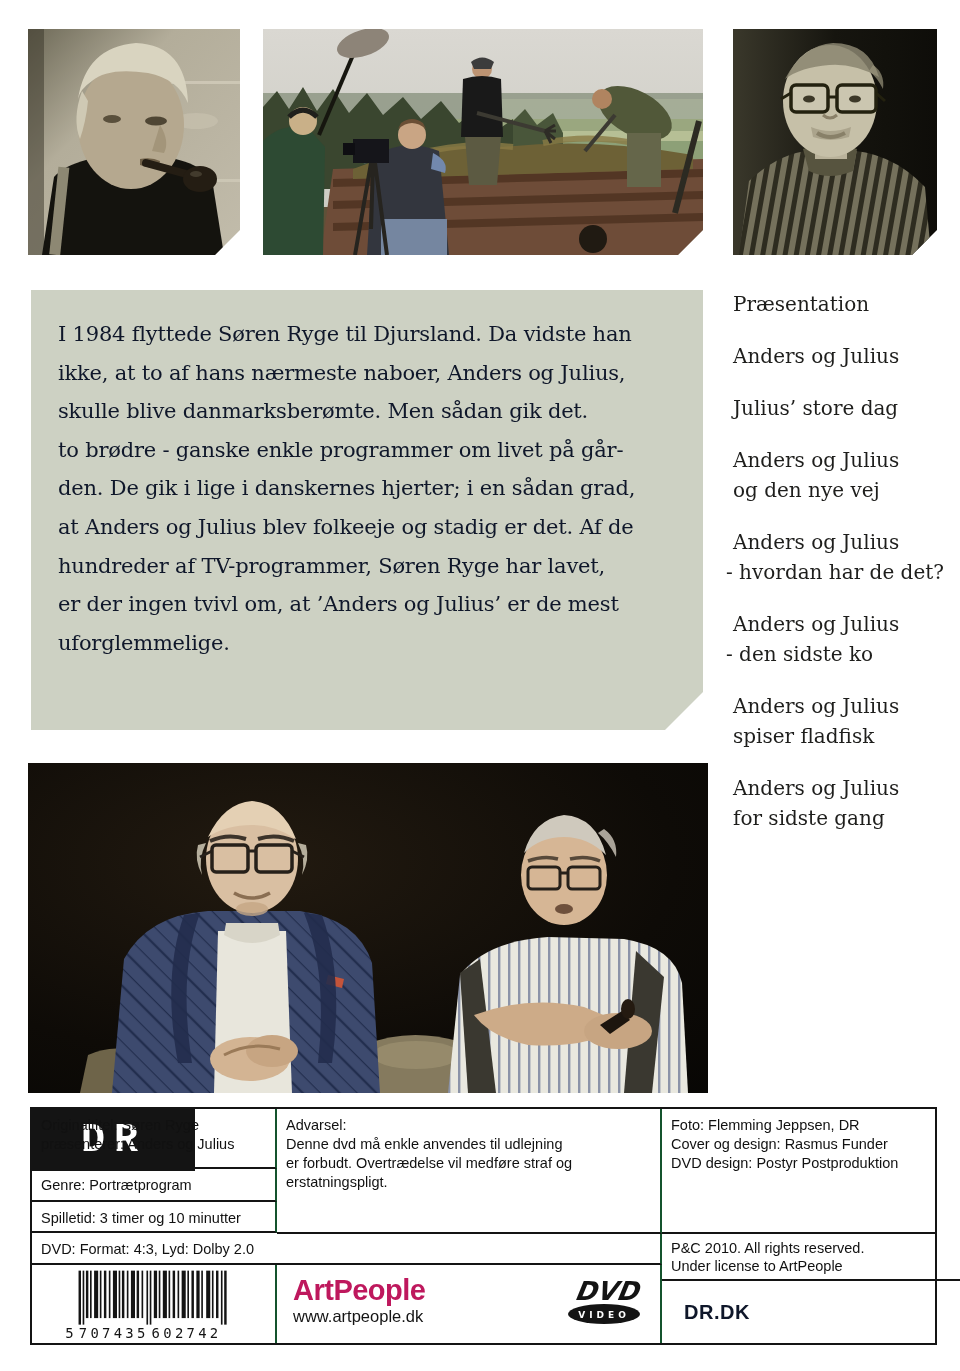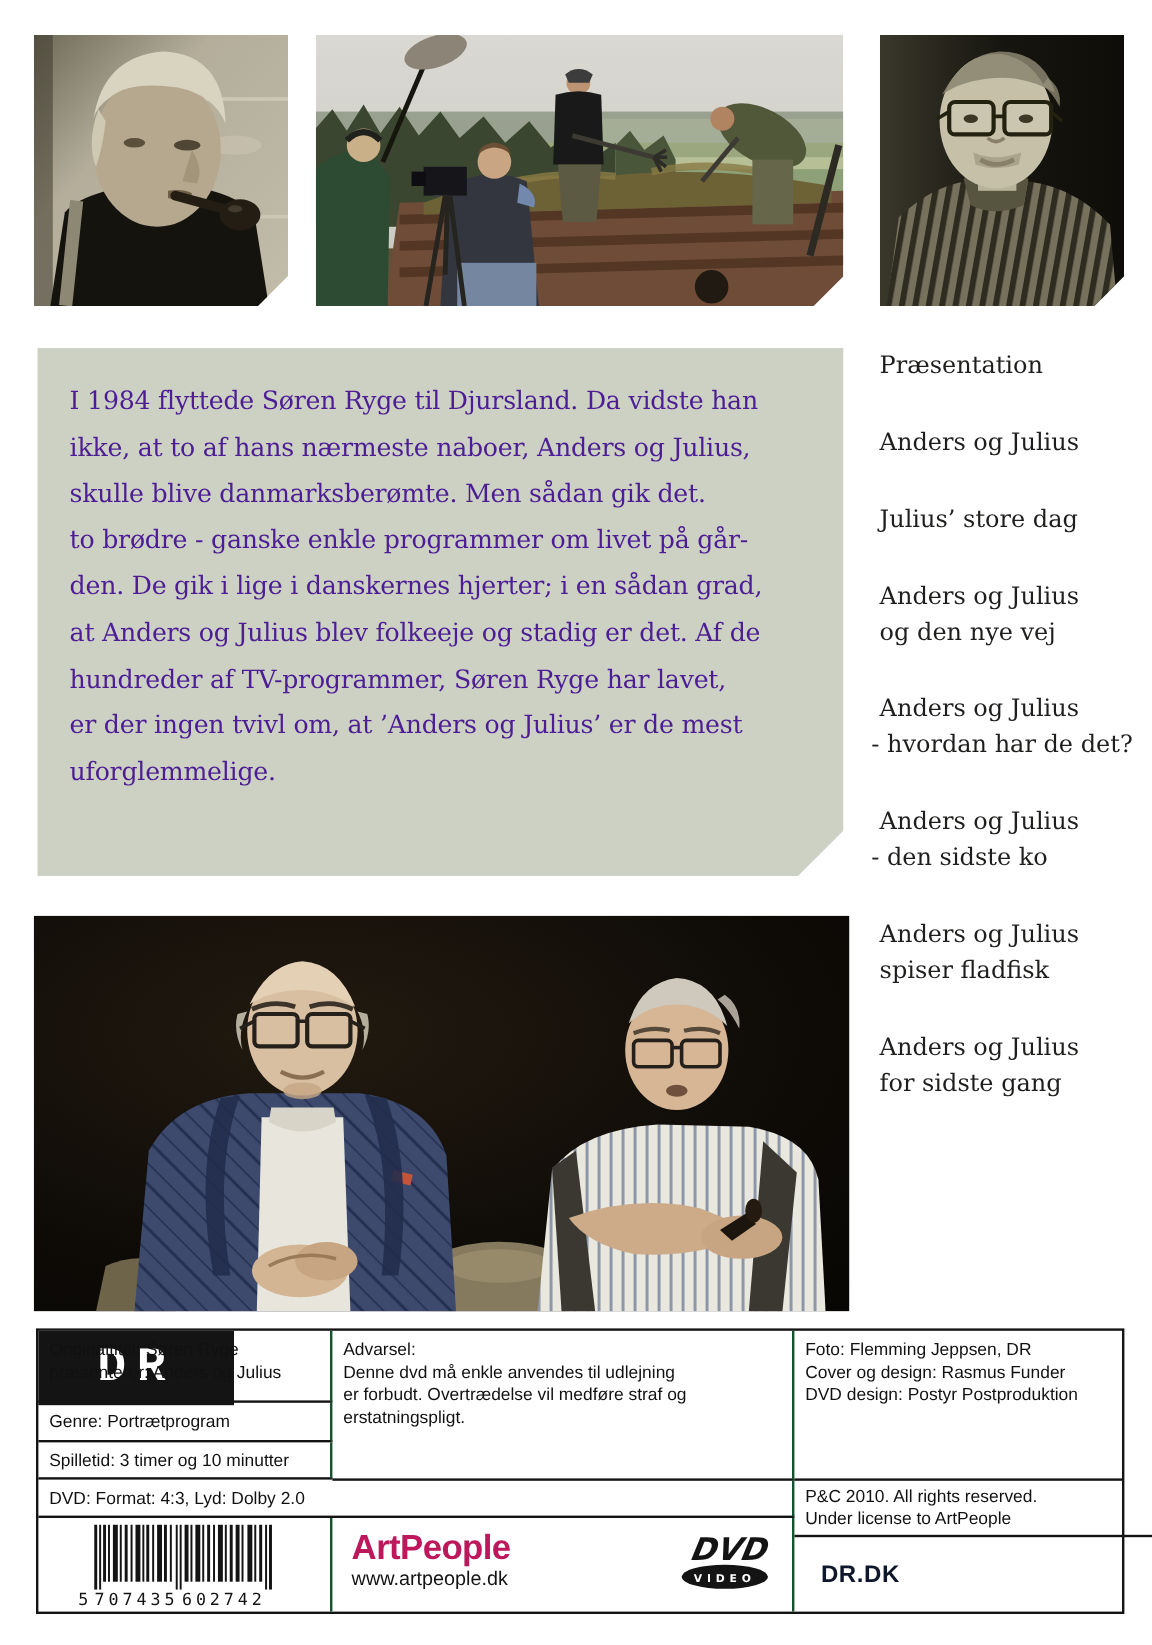--- a/index.html
+++ b/index.html
@@ -12,24 +12,24 @@
   #photo-mid   {left:263px;top:29px; width:440px;height:226px;
                 clip-path:polygon(0 0,440px 0,440px 201px,415px 226px,0 226px);}
   #photo-right {left:733px;top:29px; width:204px;height:226px;
                 clip-path:polygon(0 0,204px 0,204px 201px,179px 226px,0 226px);}
   #photo-bottom{left:28px; top:763px;width:680px;height:330px;}
 
   .textbox{position:absolute;left:31px;top:290px;width:672px;height:440px;
            background:#cdd1c3;box-sizing:border-box;padding:25px 26px 0 27px;
            clip-path:polygon(0 0,672px 0,672px 402px,634px 440px,0 440px);}
   .textbox .ln{font-family:"DejaVu Serif",serif;font-size:21px;line-height:38.6px;
-               color:#4c1d95;white-space:nowrap;letter-spacing:-0.2px;}
+               color:#0f172a;white-space:nowrap;letter-spacing:-0.2px;}
 
   .episodes{position:absolute;left:733px;top:289px;width:227px;
-            display:flex;flex-direction:column;gap:34px;}
+            display:flex;flex-direction:column;gap:22px;}
   .ep{font-family:"DejaVu Serif",serif;font-size:20px;line-height:30px;color:#1e1e1c;
       white-space:nowrap;}
   .ep .hang{margin-left:-7px;}
 
   .infotable{position:absolute;left:30px;top:1107px;width:907px;height:238px;
              border:2px solid #141414;box-sizing:border-box;}
   .c{position:absolute;box-sizing:border-box;padding:7px 9px;
      font-size:14.5px;line-height:19px;color:#111;}
   .bb{border-bottom:2px solid #141414;}
   .br{border-right:2px solid #14532d;}

